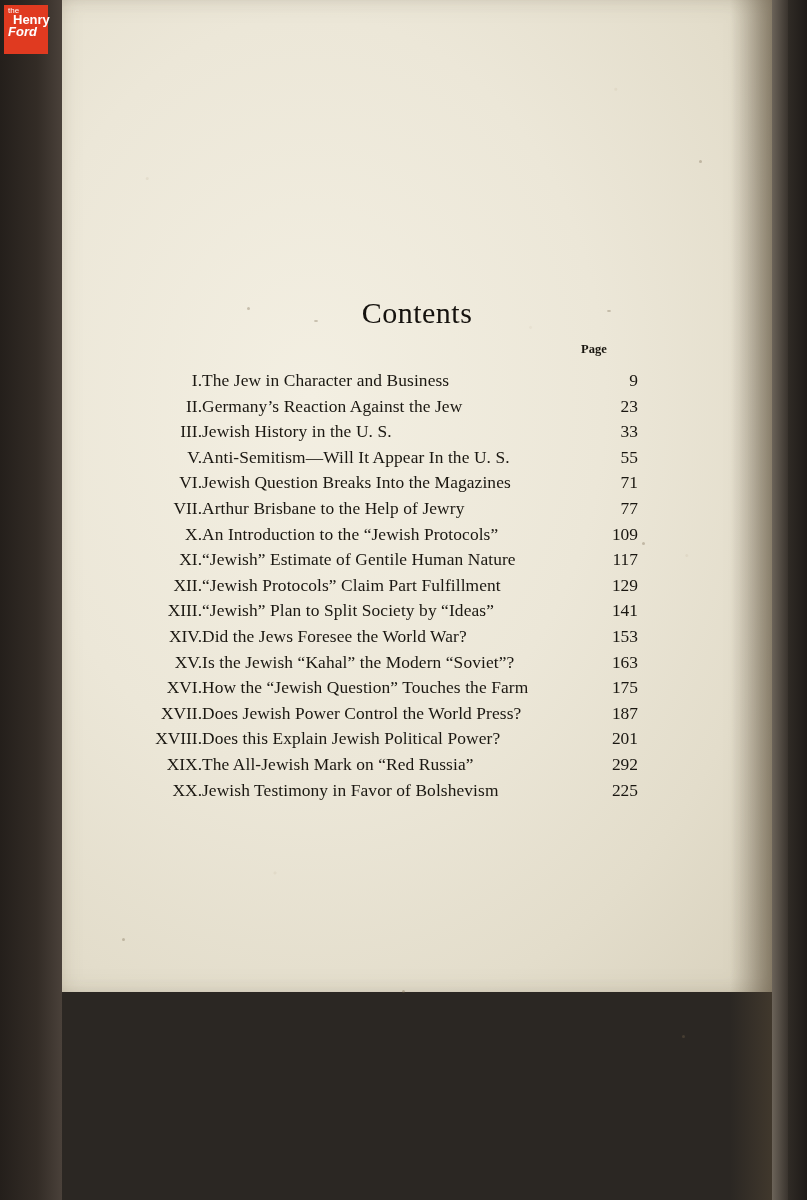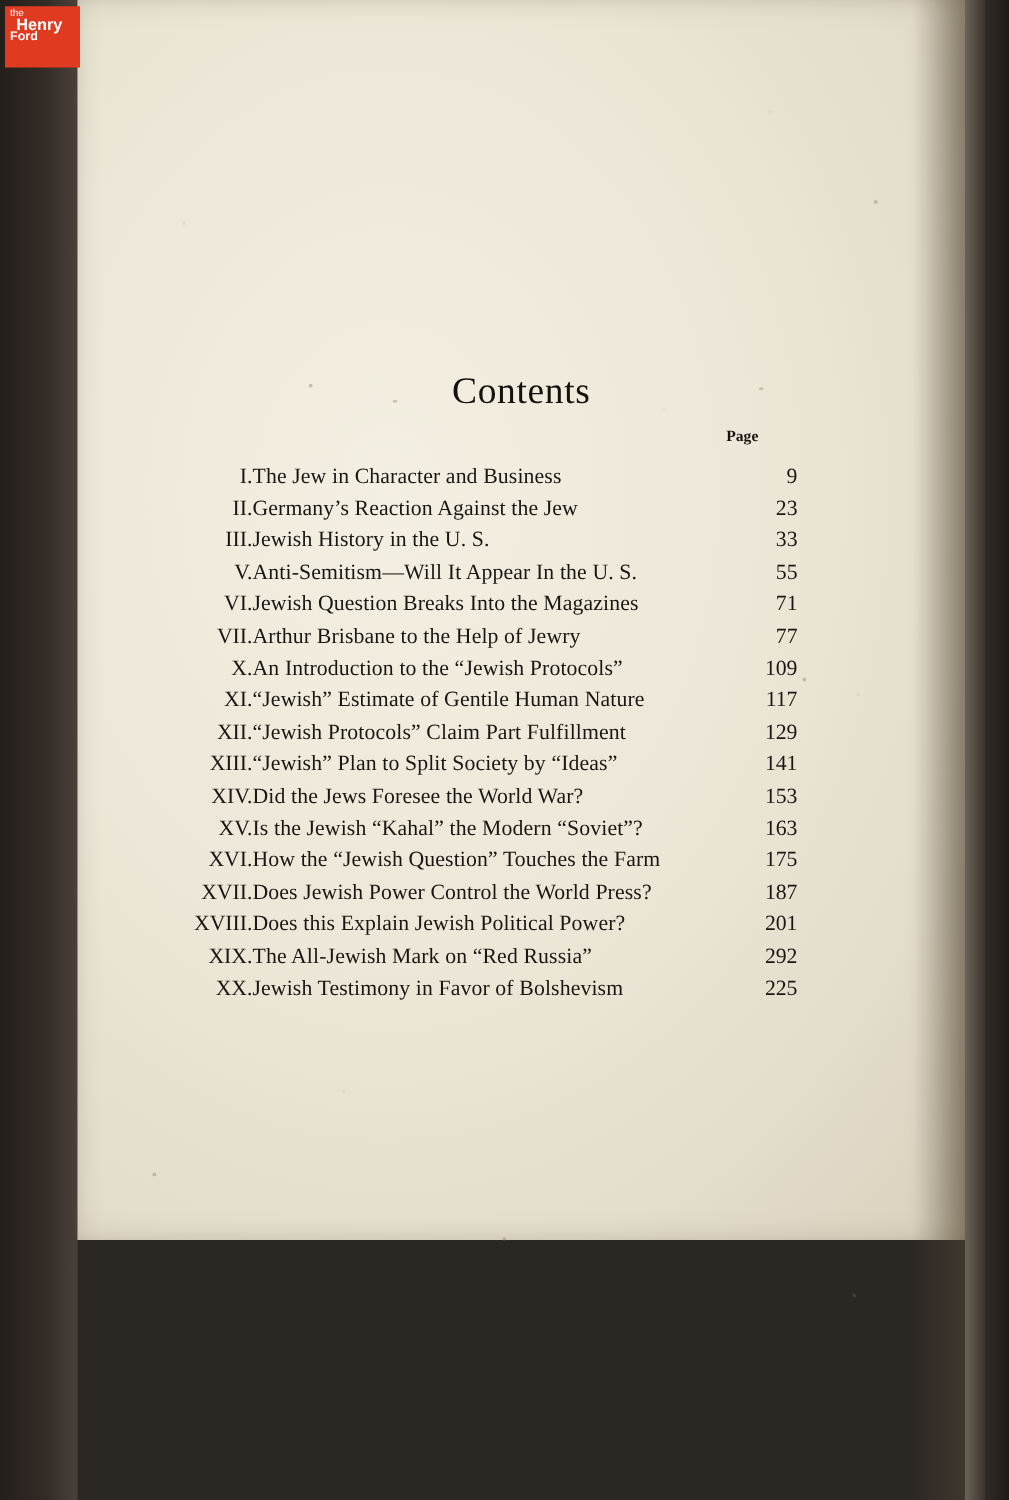--- a/index.html
+++ b/index.html
@@ -71,21 +71,21 @@
     width: 42px; height: 1200px;
     background: linear-gradient(270deg, rgba(90,76,56,0.45) 0%, rgba(90,76,56,0.0) 100%);
     pointer-events: none;
   }
 
   
   .logo {
     position: absolute;
     left: 4px;
     top: 5px;
-    width: 60px;
+    width: 44px;
     height: 49px;
     background: #e03a20;
     color: #fff;
     font-family: "Liberation Sans", sans-serif;
     line-height: 1.02;
     padding: 2px 3px 0 4px;
     box-sizing: border-box;
   }
   .logo .l-the {
     font-size: 8px;
@@ -93,24 +93,25 @@
     letter-spacing: 0;
   }
   .logo .l-henry {
     font-size: 13px;
     font-weight: bold;
     display: block;
     margin-top: -2px;
     margin-left: 5px;
   }
   .logo .l-ford {
-    font-size: 10px;
+    font-size: 13px;
     font-weight: bold;
     display: block;
     margin-top: -1px;
+    font-style: italic;
   }
 
   
   .content {
     position: absolute;
     left: 0;
     top: 0;
     width: 710px;
   }
 

